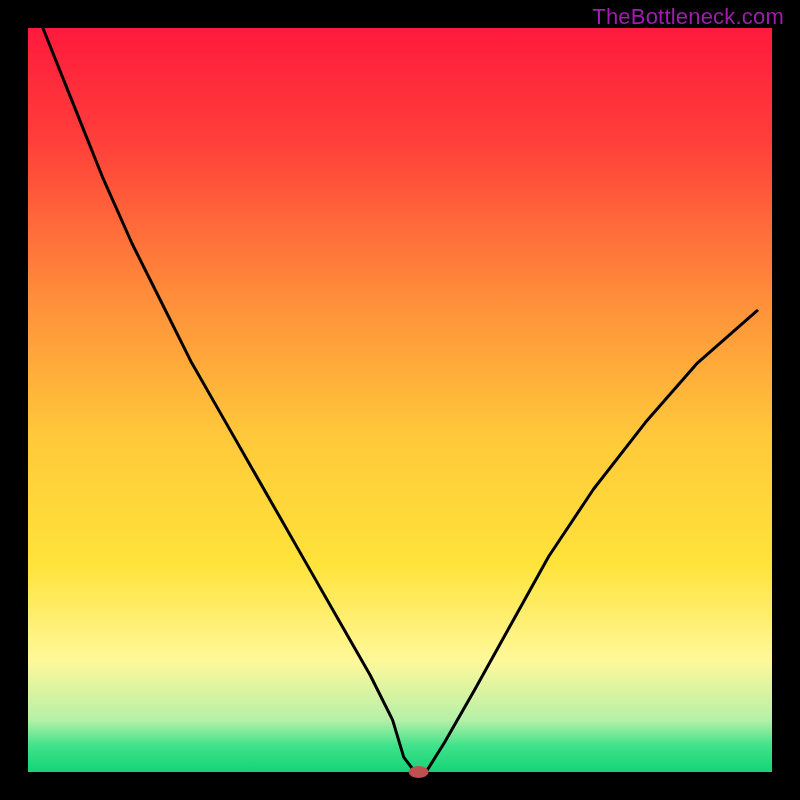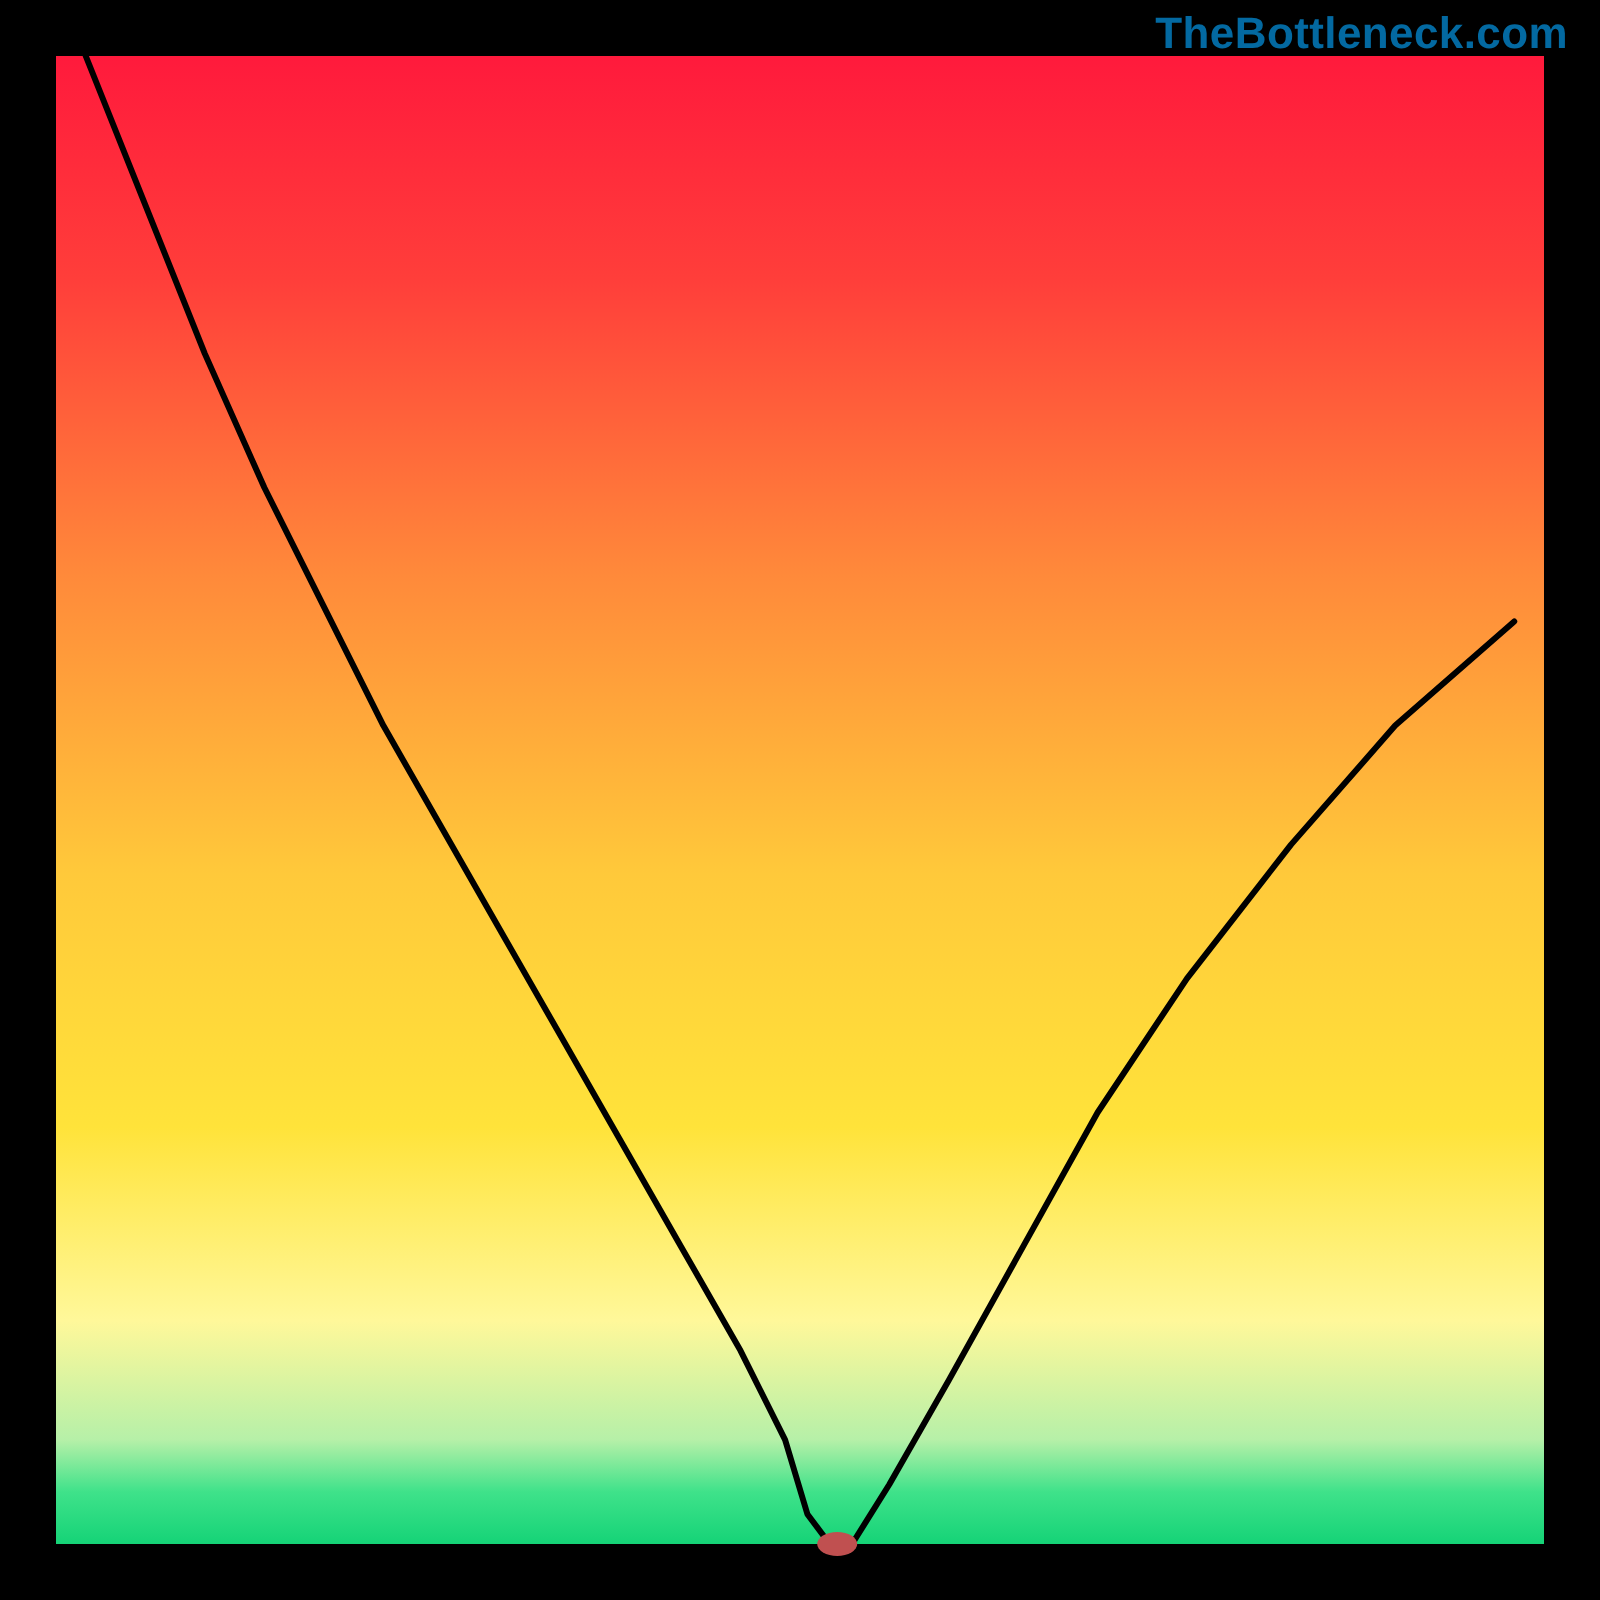--- a/index.html
+++ b/index.html
@@ -11,22 +11,22 @@
   .container {
     width: 800px;
     height: 800px;
     position: relative;
   }
   .watermark {
     position: absolute;
     top: 4px;
     right: 16px;
     font-size: 22px;
-    color: #0369a1;
-    font-weight: 700;
+    color: #a21caf;
+    font-weight: 400;
     letter-spacing: 0.2px;
     z-index: 10;
   }
   svg {
     display: block;
   }
 </style>
 </head>
 <body>
 

